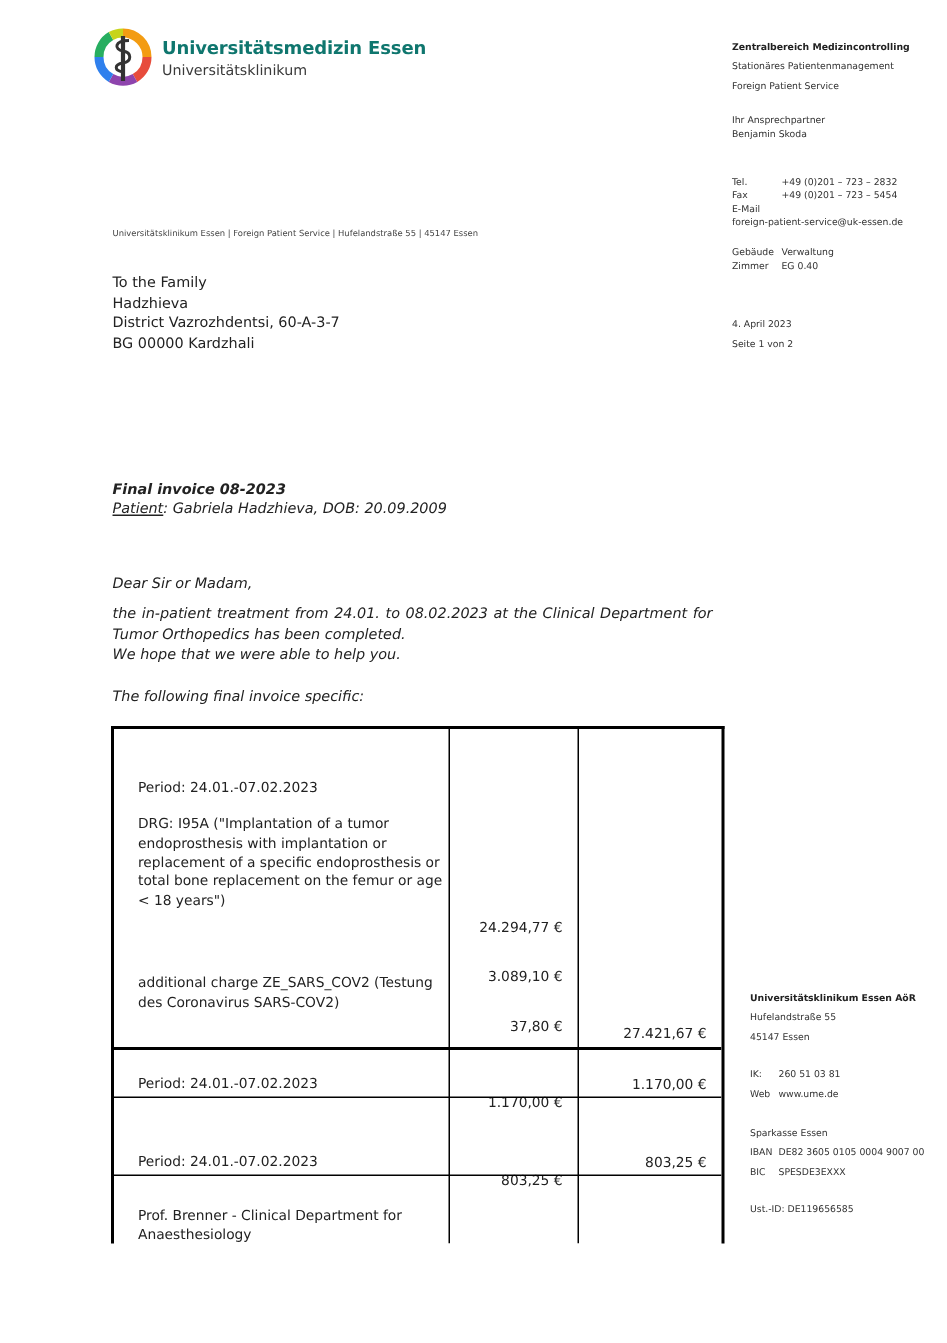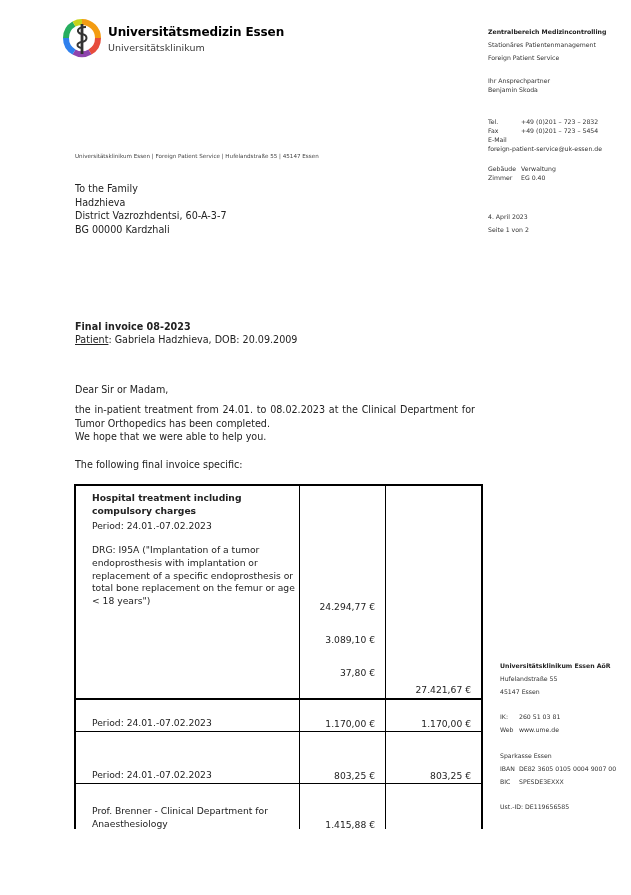--- a/index.html
+++ b/index.html
@@ -5,53 +5,53 @@
   html, body { margin: 0; padding: 0; background: #ffffff; }
   body {
     width: 631px; height: 895px; position: relative; overflow: hidden;
     font-family: "DejaVu Sans", "Liberation Sans", sans-serif;
     color: #1a1a1a;
   }
   .abs { position: absolute; }
 
   
   .logo { left: 62px; top: 18px; width: 40px; height: 40px; }
-  .logo-title { left: 108px; top: 25px; font-size: 12px; font-weight: bold; color: #000000; white-space: nowrap; letter-spacing: -0.1px; }
+  .logo-title { left: 108px; top: 25px; font-size: 12px; font-weight: bold; color: #0f766e; white-space: nowrap; letter-spacing: -0.1px; }
   .logo-sub { left: 108px; top: 42px; font-size: 9.5px; color: #3a3a3a; white-space: nowrap; }
 
   
   .rh { left: 488px; font-size: 6.2px; color: #333; white-space: nowrap; line-height: 9px; }
   .rh.bold { font-weight: bold; color: #222; }
   .kv { display: inline-block; }
   .kv .k { display: inline-block; width: 33px; }
 
   
   .sender { left: 75px; top: 153px; font-size: 5.6px; color: #444; white-space: nowrap; }
 
   
   .addr { left: 75px; top: 182px; font-size: 9.6px; line-height: 13.5px; color: #222; }
 
   
-  .body-text { left: 75px; width: 400px; font-size: 9.6px; line-height: 13.5px; color: #222; }
+  .body-text { left: 75px; width: 400px; font-size: 9.6px; line-height: 13.5px; color: #222; font-style: italic; }
   .justify { text-align: justify; text-align-last: left; }
   .title-bold { font-weight: bold; }
   .u { text-decoration: underline; }
 
   
   .inv-table {
     left: 74px; top: 484px; width: 409px; height: 345px;
     border-top: 2px solid #000; border-left: 2px solid #000; border-right: 2px solid #000;
     box-sizing: border-box; overflow: hidden;
   }
   .col-line { position: absolute; top: 0; bottom: 0; width: 1px; background: #000; }
   .row-line { position: absolute; left: 0; right: 0; height: 1px; background: #000; }
   .cell { position: absolute; font-size: 9.2px; line-height: 12.8px; color: #222; }
   .cell.b { font-weight: bold; }
   .amt { position: absolute; font-size: 9.2px; color: #222; text-align: right; white-space: nowrap; }
-  .amt.c2 { right: 106px; }
+  .amt.c2 { right: 106px; margin-top: 12px; }
   .amt.c3 { right: 10px; }
 
   
   .rf { left: 500px; font-size: 6.2px; color: #333; white-space: nowrap; }
   .rf.bold { font-weight: bold; color: #222; }
   .rf .k { display: inline-block; width: 19px; }
 </style>
 </head>
 <body>
 
@@ -110,25 +110,25 @@
 </div>
 <div class="abs body-text" style="top:383px;">Dear Sir or Madam,</div>
 <div class="abs body-text justify" style="top:403px;">the in-patient treatment from 24.01. to 08.02.2023 at the Clinical Department for Tumor Orthopedics has been completed.</div>
 <div class="abs body-text" style="top:430px;">We hope that we were able to help you.</div>
 <div class="abs body-text" style="top:458px;">The following final invoice specific:</div>
 
 <div class="abs inv-table">
   <div class="col-line" style="left:223px;"></div>
   <div class="col-line" style="left:309px;"></div>
 
-  <div class="cell b" style="left:16px; top:6px; width:200px;">Hospital treatment including compulsory charges</div>
   <div class="cell" style="left:16px; top:34px; width:205px;">Period: 24.01.-07.02.2023</div>
   <div class="cell" style="left:16px; top:58px; width:210px;">DRG: I95A ("Implantation of a tumor endoprosthesis with implantation or replacement of a specific endoprosthesis or total bone replacement on the femur or age &lt; 18 years")</div>
   <div class="amt c2" style="top:115px;">24.294,77 €</div>
   <div class="amt c2" style="top:148px;">3.089,10 €</div>
+  <div class="cell" style="left:16px; top:164px; width:215px;">additional charge ZE_SARS_COV2 (Testung des Coronavirus SARS-COV2)</div>
   <div class="amt c2" style="top:181px;">37,80 €</div>
   <div class="amt c3" style="top:198px;">27.421,67 €</div>
   <div class="row-line" style="top:212px; height:2px;"></div>
 
   <div class="cell" style="left:16px; top:231px; width:205px;">Period: 24.01.-07.02.2023</div>
   <div class="amt c2" style="top:232px;">1.170,00 €</div>
   <div class="amt c3" style="top:232px;">1.170,00 €</div>
   <div class="row-line" style="top:245px;"></div>
 
   <div class="cell" style="left:16px; top:283px; width:205px;">Period: 24.01.-07.02.2023</div>

